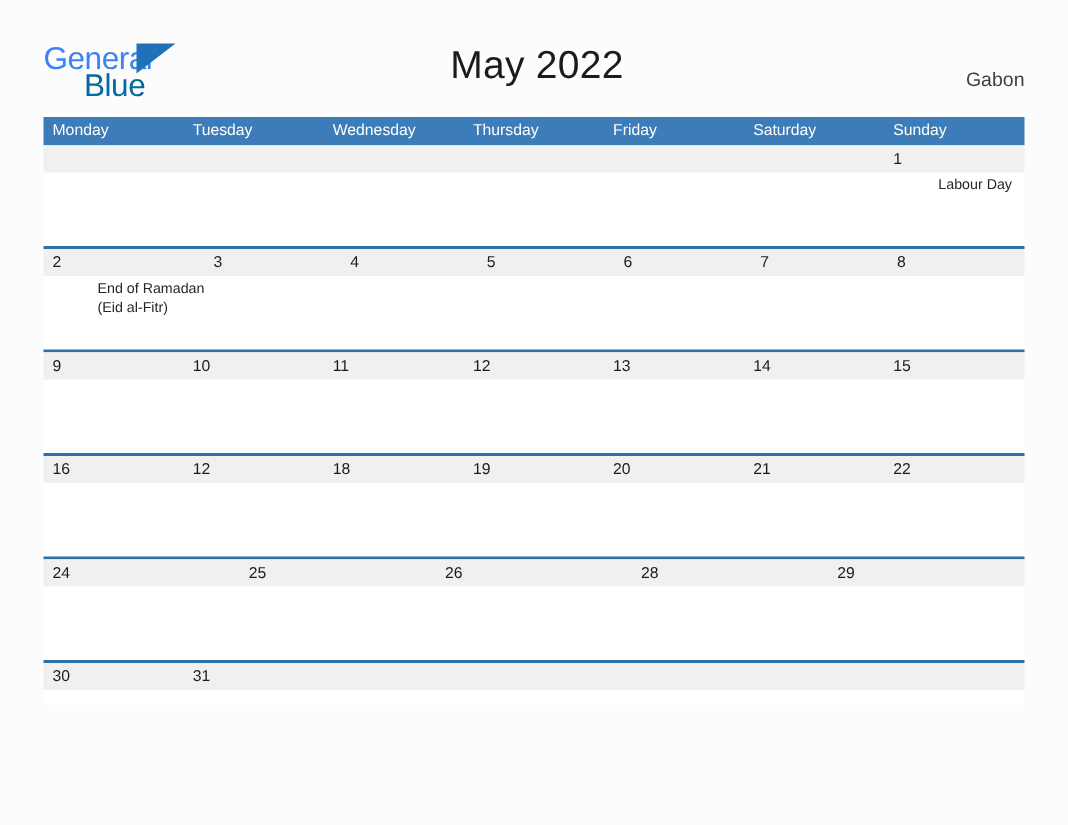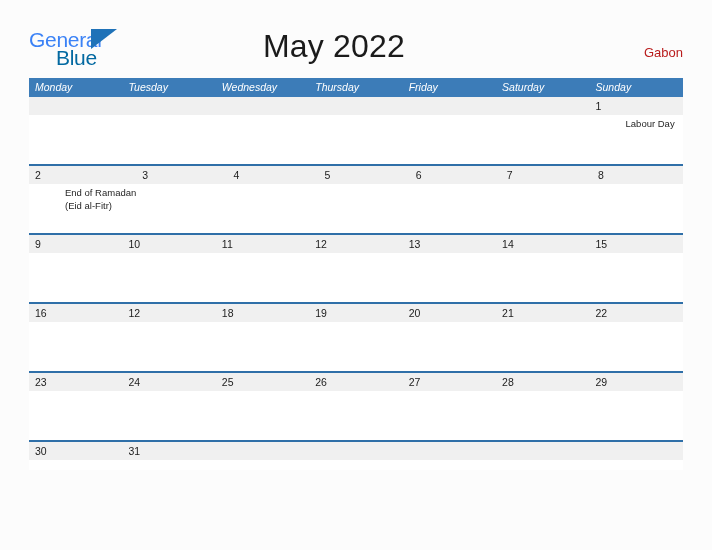--- a/index.html
+++ b/index.html
@@ -58,49 +58,49 @@
     border-left: 26px solid #1f72b8;
     border-bottom: 20px solid transparent;
   }
 
   .cal-title {
     position: absolute;
     left: 0;
     top: 28px;
     width: 668px;
     text-align: center;
-    font-size: 32px;
+    font-size: 26px;
     color: #1b1b1b;
     font-family: "Liberation Sans", sans-serif;
     letter-spacing: 0.2px;
+    padding-left: 24px;
   }
 
   .country-label {
     position: absolute;
     right: 29px;
     top: 45px;
     font-size: 13px;
-    color: #b91c1c;
+    color: #404040;
     font-family: "Liberation Sans", sans-serif;
   }
 
   
   .calendar {
     position: absolute;
     left: 29px;
     top: 78px;
     width: 654px;
   }
 
   .weekday-row {
     display: flex;
     width: 654px;
     height: 19px;
     background: #3c7cb8;
-    font-style: italic;
   }
   .weekday-cell {
     flex: 1 1 0;
     color: #ffffff;
     font-size: 10.5px;
     line-height: 19px;
     padding-left: 6px;
     box-sizing: border-box;
     font-family: "Liberation Sans", sans-serif;
     white-space: nowrap;
@@ -301,35 +301,29 @@
           </div>
           <div class="day-cell">
             <span class="day-number">22</span>
           </div>
         </div>
       </div>
       <div class="week-row rule">
         <div class="day-band"></div>
         <div class="week-body">
           <div class="day-cell">
-            <span class="day-number">23</span>
-          </div>
-          <div class="day-cell">
             <span class="day-number">24</span>
           </div>
           <div class="day-cell">
             <span class="day-number">25</span>
           </div>
           <div class="day-cell">
             <span class="day-number">26</span>
           </div>
           <div class="day-cell">
-            <span class="day-number">27</span>
-          </div>
-          <div class="day-cell">
             <span class="day-number">28</span>
           </div>
           <div class="day-cell">
             <span class="day-number">29</span>
           </div>
         </div>
       </div>
       <div class="week-row rule last">
         <div class="day-band"></div>
         <div class="week-body">

